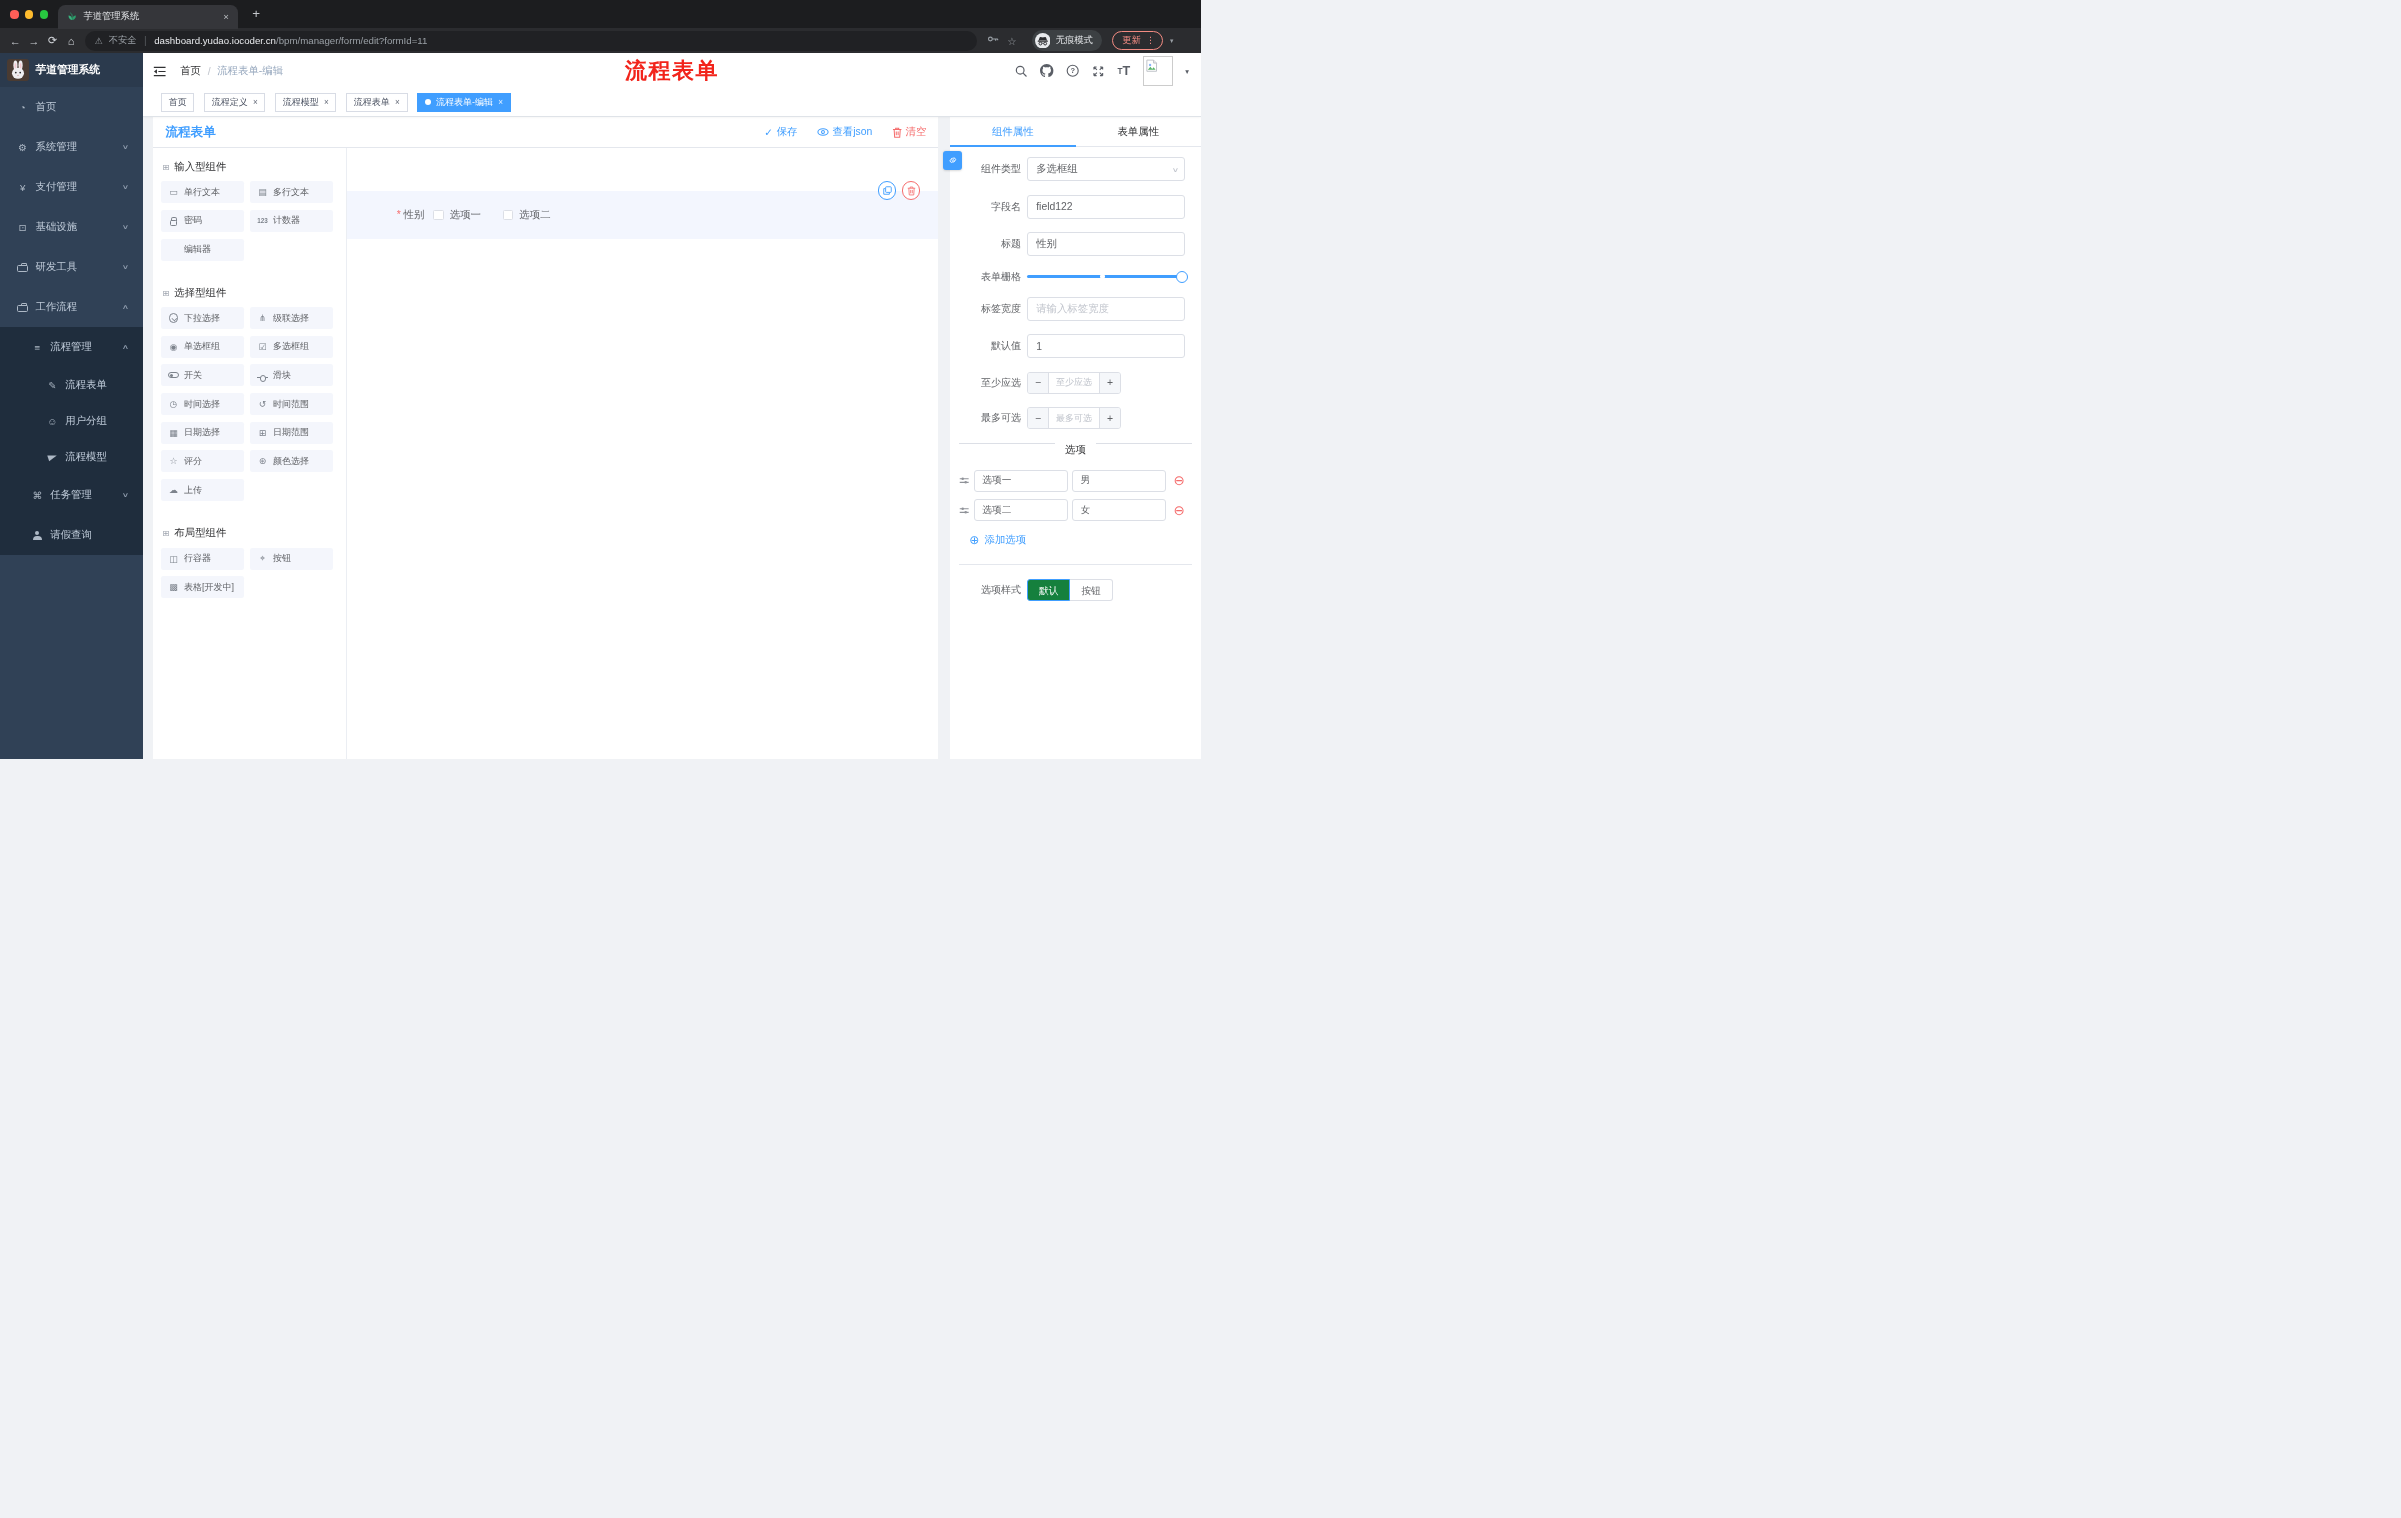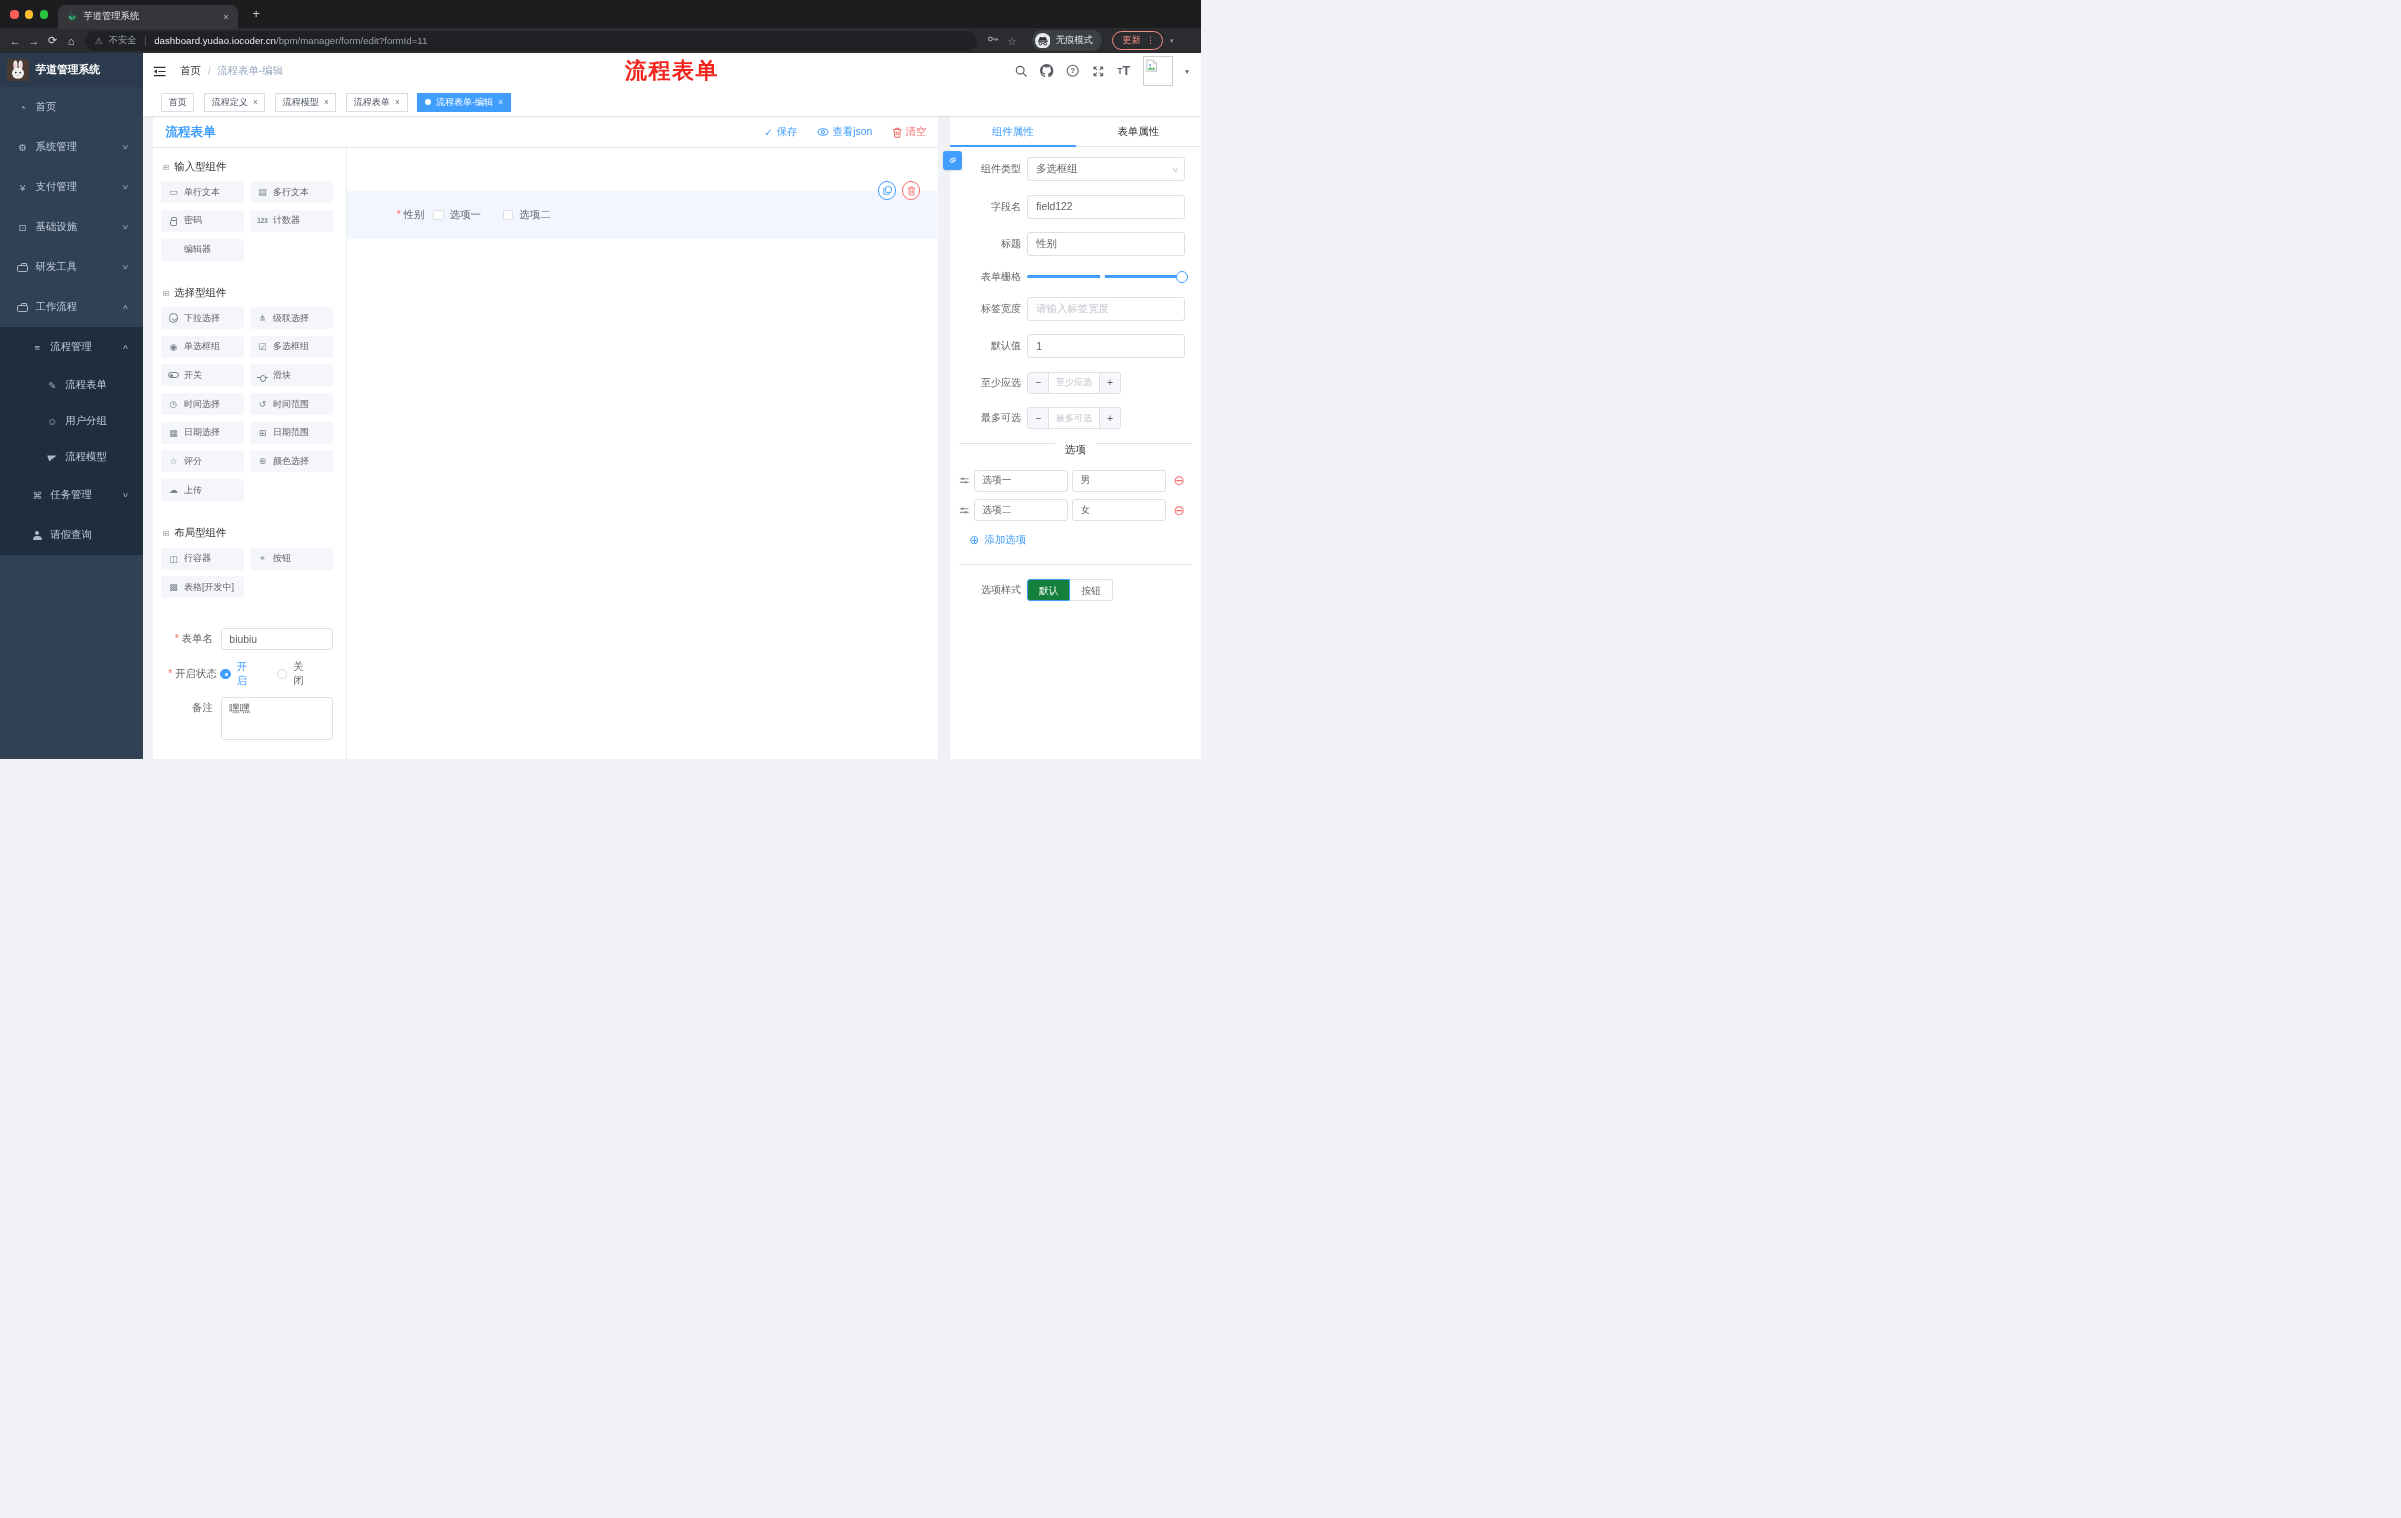--- a/index.html
+++ b/index.html
@@ -519,43 +519,20 @@
           </div>
           <div class="lchip">
             <span class="icon ">⌖</span>
             <span>按钮</span>
           </div>
           <div class="lchip">
             <span class="icon ">▩</span>
             <span>表格[开发中]</span>
           </div>
         </div>
-        <div class="lform">
-          <div class="lrow">
-            <span class="llab req">表单名</span>
-            <input class="linput" value="biubiu" style="">
-          </div>
-          <div class="lrow">
-            <span class="llab req" style="width:56px;margin-right:3.7px">开启状态</span>
-            <span class="radios">
-              <span class="radio sel">
-                <span class="rdot"></span>
-                <span>开启</span>
-              </span>
-              <span class="radio">
-                <span class="rdot"></span>
-                <span>关闭</span>
-              </span>
-            </span>
-          </div>
-          <div class="lrow top">
-            <span class="llab">备注</span>
-            <textarea class="ltextarea" style="">嘿嘿</textarea>
-          </div>
-        </div>
       </div>
 
     <div class="canvas">
       <div class="selblock">
         <span class="cact copy">
           <svg width="9" height="9" viewBox="0 0 12 12">
               <rect x="3.5" y="1" width="7.5" height="7.5" rx="1" fill="none" stroke="#409eff" stroke-width="1.2"></rect>
               <path d="M3 3.5H1v7.5h7.5V9" fill="none" stroke="#409eff" stroke-width="1.2"></path>
             </svg>
         </span>

